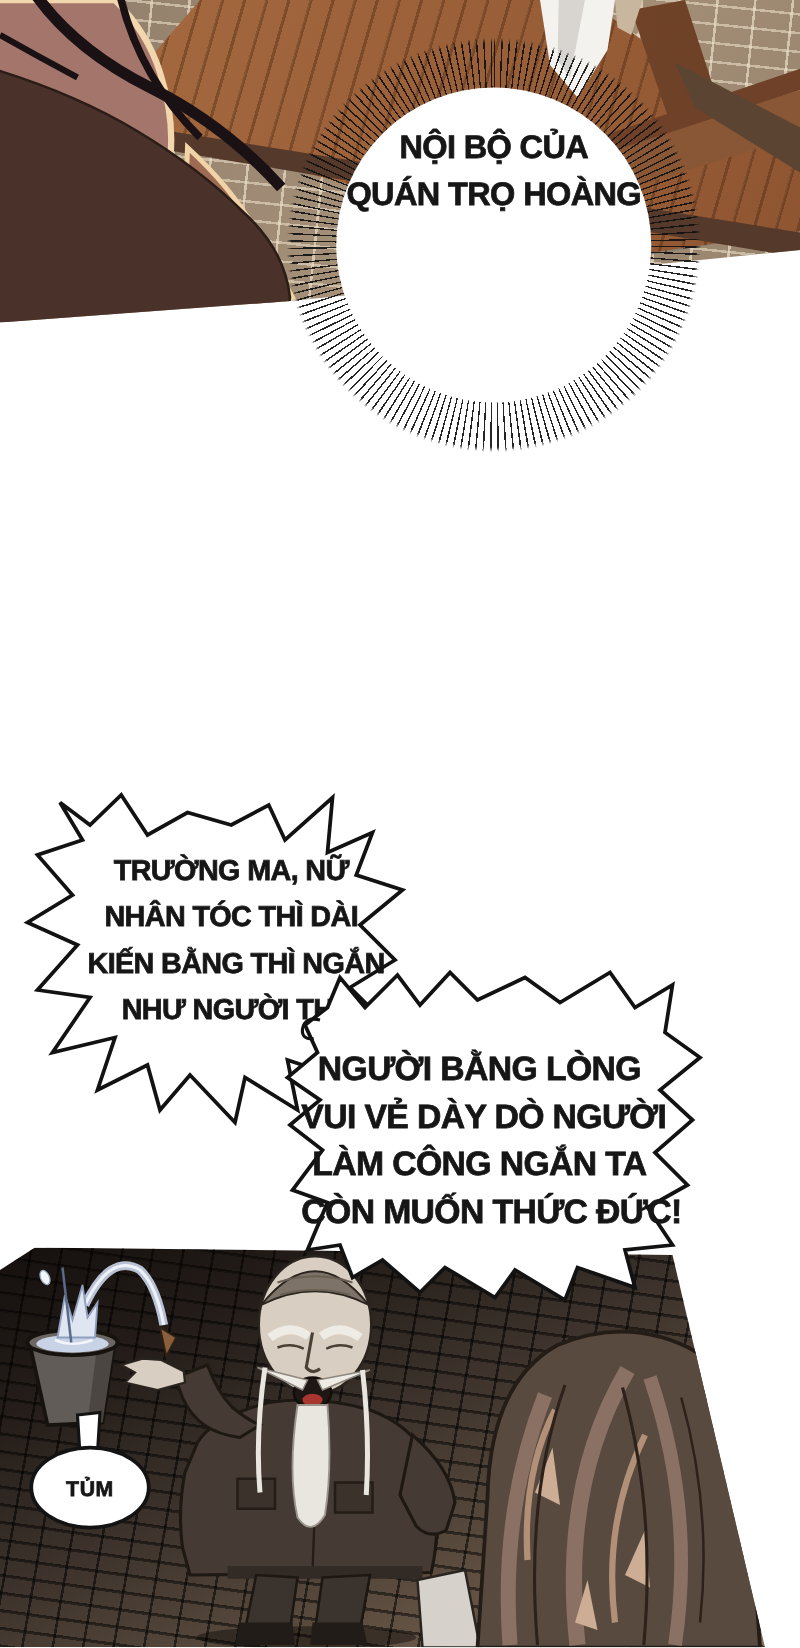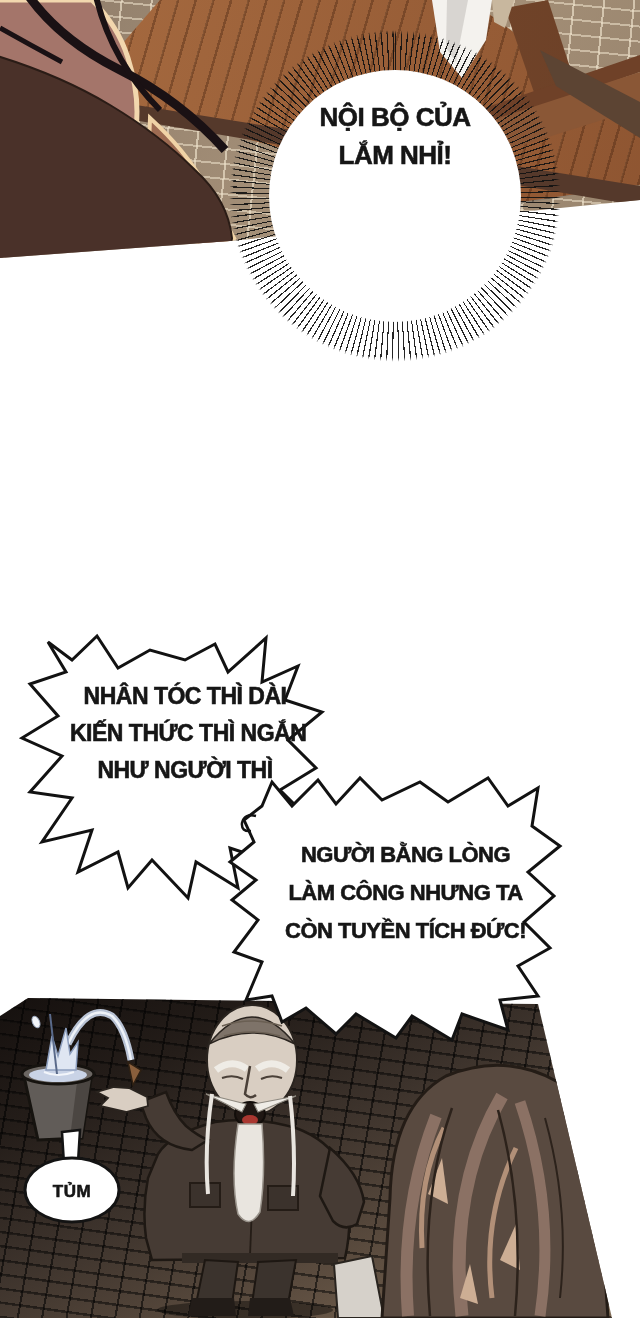--- a/index.html
+++ b/index.html
@@ -53,21 +53,21 @@
   .bubble-text{position:absolute;text-align:center;color:#161616;font-weight:700;
     -webkit-text-stroke:0.6px #161616;letter-spacing:-0.5px;}
   .bubble-text span{display:block;white-space:nowrap;}
   .burst-text{left:275px;top:98px;width:240px;font-size:26px;line-height:38px;}
 
   
   .svg-abs{position:absolute;overflow:visible;}
   .scream-left-svg{left:20px;top:620px;}
   .scream-right-svg{left:220px;top:770px;}
   .text-left{left:70px;top:678px;width:230px;font-size:23px;line-height:37px;}
-  .text-right{left:263px;top:836px;width:285px;font-size:22px;line-height:38px;}
+  .text-right{left:241px;top:836px;width:285px;font-size:27px;line-height:38px;}
 
   
   .panel-bottom{position:absolute;left:0;top:998px;width:640px;height:320px;
     clip-path:polygon(0 18px,28px 0,538px 6px,612px 320px,0 320px);}
   .brick-ground{position:absolute;inset:0;
     background:
       repeating-linear-gradient(100deg, rgba(0,0,0,.55) 0 2px, transparent 2px 24px),
       repeating-linear-gradient(8deg, rgba(0,0,0,.5) 0 2.5px, transparent 2.5px 14px),
       repeating-linear-gradient(8deg, rgba(255,230,200,.06) 0 1px, transparent 1px 14px),
       linear-gradient(155deg,#15100e 0%,#241d19 22%,#3d332c 45%,#5a4b3e 68%,#75624f 88%,#84705a 100%);}
@@ -98,21 +98,21 @@
       <path d="M 28,-5 Q 60,40 120,70 Q 180,100 225,150" fill="none" stroke="#1a1114" stroke-width="9"></path>
       <path d="M 95,-8 Q 110,60 160,110" fill="none" stroke="#1a1114" stroke-width="6"></path>
       <path d="M 0,28 Q 30,45 62,62" fill="none" stroke="#1a1114" stroke-width="5"></path>
     </svg>
   </div>
 
   <div class="burst-spikes"></div>
   <div class="burst-body"></div>
   <div class="bubble-text burst-text">
     <span>NỘI BỘ CỦA</span>
-    <span>LẮM NHỈ!</span>
+    <span>QUÁN TRỌ HOÀNG</span>
   </div>
 
   <div class="panel-bottom">
     <div class="brick-ground"></div>
     <svg class="svg-abs" style="left:0;top:0" width="640" height="320" viewBox="0 0 640 320">
 
       <ellipse cx="245" cy="312" rx="88" ry="9" fill="rgba(0,0,0,.4)"></ellipse>
 
       <path d="M 68,46 Q 88,4 112,18 Q 125,30 131,62" fill="none" stroke="#b8c2d4" stroke-width="7"></path>
       <path d="M 68,46 Q 88,4 112,18 Q 125,30 131,62" fill="none" stroke="#eef2f8" stroke-width="2.5"></path>
@@ -180,28 +180,30 @@
     </svg>
   </div>
   <div class="bubble-text sfx-text">
     <span>TỦM</span>
   </div>
 
   <svg class="svg-abs scream-left-svg" width="330" height="292" viewBox="0 0 330 292">
     <path d="M 77,16 L 98,48 L 130,30 L 165,40 L 195,24 L 208,52 L 246,18 L 242,62 L 278,46 L 265,80 L 302,92 L 268,120 L 296,148 L 260,170 L 288,198 L 242,202 L 252,242 L 210,228 L 218,268 L 176,242 L 168,278 L 132,240 L 108,268 L 98,232 L 58,252 L 72,210 L 22,222 L 52,178 L 10,172 L 42,136 L 2,118 L 38,96 L 10,64 L 46,52 L 28,22 L 52,40 Z" fill="#ffffff" stroke="#121212" stroke-width="3"></path>
   </svg>
   <div class="bubble-text text-left">
+    <span>TRƯỜNG MA, NỮ</span>
     <span>NHÂN TÓC THÌ DÀI</span>
-    <span>KIẾN THỨC THÌ NGẮN</span>
+    <span>KIẾN BẰNG THÌ NGẮN</span>
     <span>NHƯ NGƯỜI THÌ</span>
   </div>
 
   <svg class="svg-abs scream-right-svg" width="348" height="272" viewBox="0 0 348 272">
     <path d="M 42,36 L 52,12 L 72,36 L 98,10 L 116,34 L 140,8 L 162,30 L 200,12 L 228,32 L 268,8 L 288,36 L 318,18 L 312,56 L 340,76 L 308,102 L 334,126 L 304,152 L 330,178 L 298,196 L 318,226 L 280,230 L 288,260 L 242,244 L 232,270 L 192,246 L 176,268 L 136,244 L 116,264 L 86,238 L 62,252 L 52,226 L 26,230 L 42,192 L 14,182 L 38,150 L 12,130 L 36,110 L 10,92 L 34,72 L 24,50 Z" fill="#ffffff" stroke="#121212" stroke-width="3"></path>
     <path d="M 36,46 q -12,-3 -14,7 q -1,9 9,8" fill="none" stroke="#121212" stroke-width="2.5"></path>
   </svg>
   <div class="bubble-text text-right">
     <span>NGƯỜI BẰNG LÒNG</span>
-    <span>LÀM CÔNG NHƯNG TA</span>
-    <span>CÒN TUYỀN TÍCH ĐỨC!</span>
+    <span>VUI VẺ DÀY DÒ NGƯỜI</span>
+    <span>LÀM CÔNG NGẮN TA</span>
+    <span>CÒN MUỐN THỨC ĐỨC!</span>
   </div>
 
 </div>
 
 </body></html>

